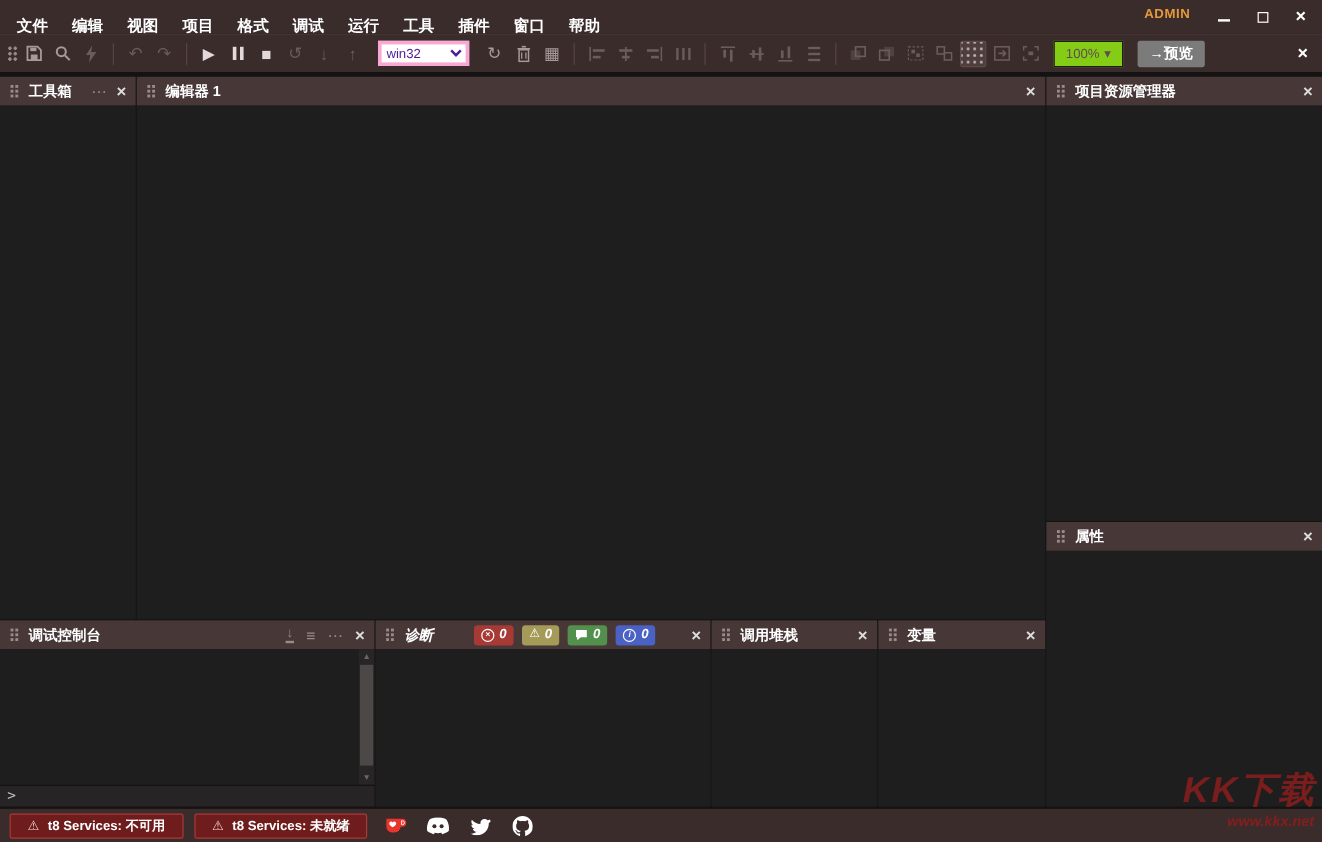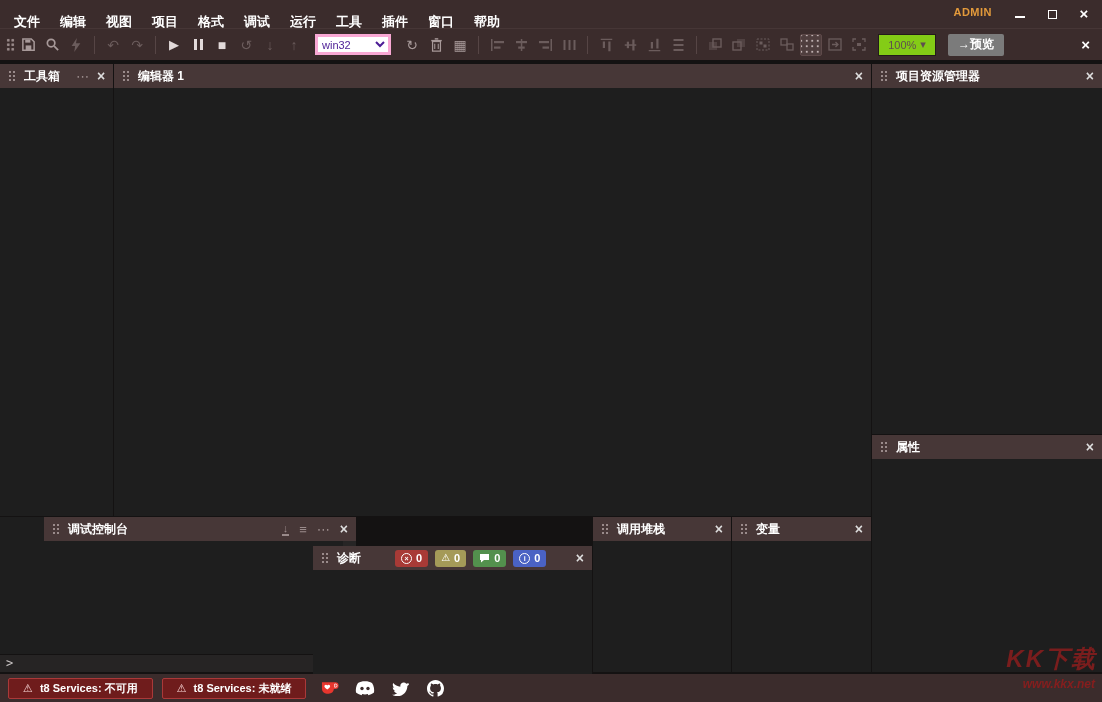--- a/index.html
+++ b/index.html
@@ -56,22 +56,22 @@
   .ph-title{white-space:nowrap;}
   .ph-spacer{flex:1;}
   .ph-icon{color:#9a8b8b;font-weight:normal;font-size:13px;line-height:1;}
   .ph-x{color:#ddd;font-size:14px;font-weight:bold;line-height:1;}
   .panel-body{position:absolute;left:0;top:24px;right:0;bottom:0;background:var(--panel_body_bg);}
 
   #toolbox{left:0;top:64px;width:113px;height:452px;}
   #editor{left:114px;top:64px;width:757px;height:452px;}
   #project{left:872px;top:64px;width:230px;height:370px;}
   #properties{left:872px;top:435px;width:230px;height:237px;}
-  #console{left:0;top:517px;width:312px;height:155px;padding-left:44px;}
-  #diagnostics{left:313px;top:546px;width:279px;height:155px;}
+  #console{left:0;top:517px;width:312px;height:155px;}
+  #diagnostics{left:313px;top:517px;width:279px;height:155px;font-style:italic;}
   #callstack{left:593px;top:517px;width:138px;height:155px;}
   #variables{left:732px;top:517px;width:139px;height:155px;}
 
   
   .console-body{position:absolute;left:0;top:24px;right:0;bottom:18px;background:var(--panel_body_bg);}
   .console-scrollbar{position:absolute;right:0;top:0;bottom:0;width:13px;background:#272525;}
   .sb-arrow{position:absolute;left:0;width:13px;height:12px;color:#6e6565;font-size:7px;
             display:flex;align-items:center;justify-content:center;}
   .sb-arrow.up{top:0;} .sb-arrow.down{bottom:0;}
   .sb-thumb{position:absolute;left:1px;top:13px;width:11px;height:84px;background:#4d4848;}
@@ -100,21 +100,21 @@
              display:flex;align-items:center;gap:9px;padding:0 8px;box-sizing:border-box;}
   .warn-btn{height:21px;background:var(--warning_button_bg);border:1px solid var(--warning_button_border);
             color:#fff;font-size:11px;font-weight:bold;display:flex;align-items:center;gap:7px;
             padding:0 14px;border-radius:2px;font-family:inherit;white-space:nowrap;}
   .warn-ico{color:#f6d3d3;font-size:11px;font-weight:normal;}
   .sb-social{width:22px;height:22px;display:flex;align-items:center;justify-content:center;margin-left:4px;}
 
   
   .watermark{position:absolute;right:5px;top:643px;text-align:right;z-index:40;pointer-events:none;
              font-style:italic;}
-  .wm-logo{font-size:24px;font-weight:bold;color:var(--watermark_red);opacity:.85;letter-spacing:2px;line-height:32px;font-style:italic;}
+  .wm-logo{font-size:30px;font-weight:bold;color:var(--watermark_red);opacity:.85;letter-spacing:2px;line-height:32px;font-style:italic;}
   .wm-site{font-size:12px;font-weight:bold;color:var(--watermark_red);opacity:.95;margin-top:2px;padding-right:2px;}
 </style>
 </head>
 <body>
 
 <div class="app">
 
   <header class="menubar">
     <div class="menu-item">文件</div>
     <div class="menu-item">编辑</div>

